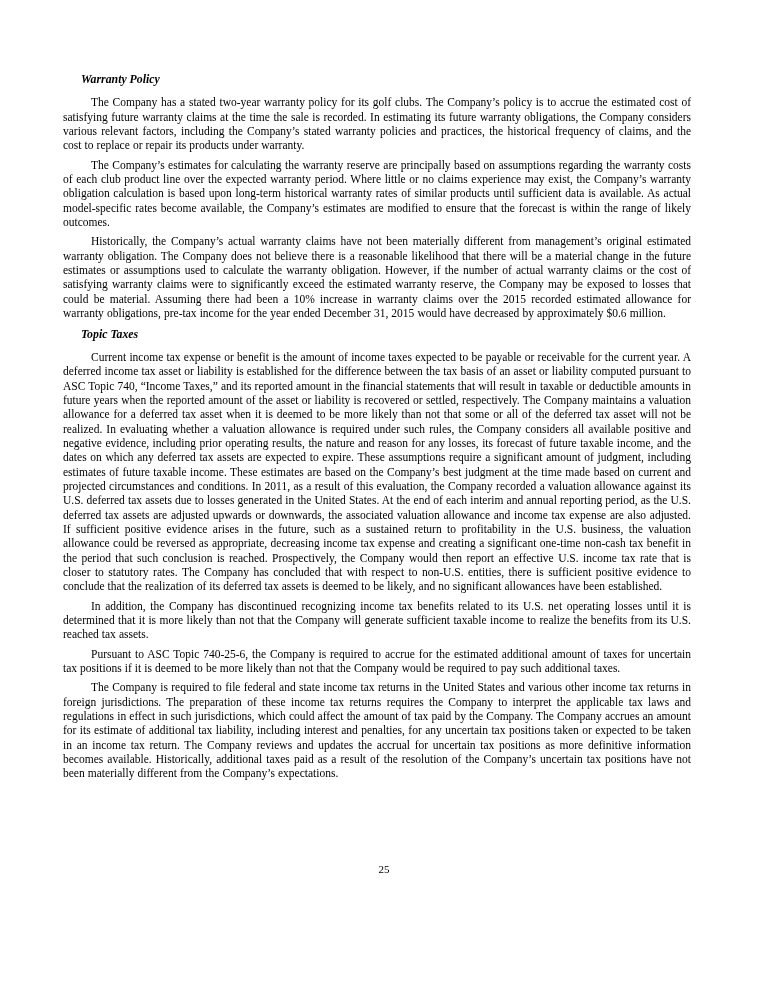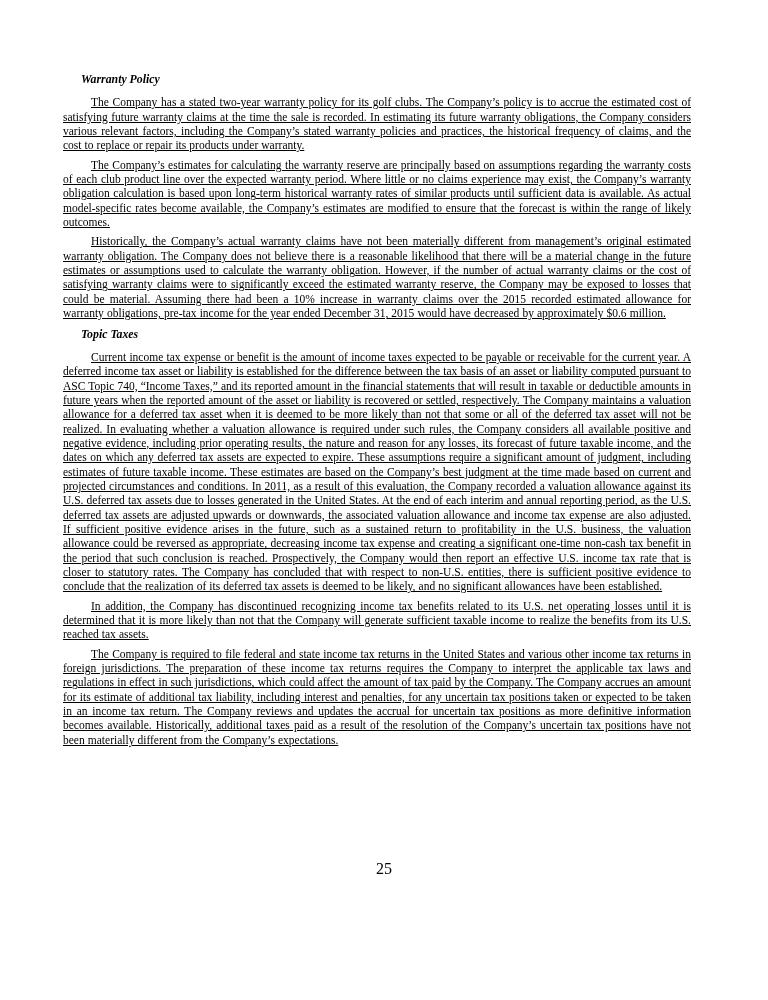--- a/index.html
+++ b/index.html
@@ -28,45 +28,45 @@
   }
   .section-heading.first {
     padding-top: 0;
   }
   p.body-para {
     margin: 0 15px 0 0;
     padding-top: 5px;
     text-align: justify;
     text-indent: 28px;
     word-spacing: 0.2px;
-    text-decoration: underline;
   }
   .page-number {
     position: absolute;
     bottom: 48px;
     left: 0;
     width: 100%;
     text-align: center;
-    font-size: 16px;
+    font-size: 11px;
   }
 </style>
 </head>
 <body>
 
 <div class="page">
 
   <section>
     <h3 class="section-heading first">Warranty Policy</h3>
     <p class="body-para">The Company has a stated two-year warranty policy for its golf clubs. The Company’s policy is to accrue the estimated cost of satisfying future warranty claims at the time the sale is recorded. In estimating its future warranty obligations, the Company considers various relevant factors, including the Company’s stated warranty policies and practices, the historical frequency of claims, and the cost to replace or repair its products under warranty.</p>
     <p class="body-para">The Company’s estimates for calculating the warranty reserve are principally based on assumptions regarding the warranty costs of each club product line over the expected warranty period. Where little or no claims experience may exist, the Company’s warranty obligation calculation is based upon long-term historical warranty rates of similar products until sufficient data is available. As actual model-specific rates become available, the Company’s estimates are modified to ensure that the forecast is within the range of likely outcomes.</p>
     <p class="body-para">Historically, the Company’s actual warranty claims have not been materially different from management’s original estimated warranty obligation. The Company does not believe there is a reasonable likelihood that there will be a material change in the future estimates or assumptions used to calculate the warranty obligation. However, if the number of actual warranty claims or the cost of satisfying warranty claims were to significantly exceed the estimated warranty reserve, the Company may be exposed to losses that could be material. Assuming there had been a 10% increase in warranty claims over the 2015 recorded estimated allowance for warranty obligations, pre-tax income for the year ended December 31, 2015 would have decreased by approximately $0.6 million.</p>
   </section>
 
   <section>
     <h3 class="section-heading">Topic Taxes</h3>
     <p class="body-para">Current income tax expense or benefit is the amount of income taxes expected to be payable or receivable for the current year. A deferred income tax asset or liability is established for the difference between the tax basis of an asset or liability computed pursuant to ASC Topic 740, “Income Taxes,” and its reported amount in the financial statements that will result in taxable or deductible amounts in future years when the reported amount of the asset or liability is recovered or settled, respectively. The Company maintains a valuation allowance for a deferred tax asset when it is deemed to be more likely than not that some or all of the deferred tax asset will not be realized. In evaluating whether a valuation allowance is required under such rules, the Company considers all available positive and negative evidence, including prior operating results, the nature and reason for any losses, its forecast of future taxable income, and the dates on which any deferred tax assets are expected to expire. These assumptions require a significant amount of judgment, including estimates of future taxable income. These estimates are based on the Company’s best judgment at the time made based on current and projected circumstances and conditions. In 2011, as a result of this evaluation, the Company recorded a valuation allowance against its U.S. deferred tax assets due to losses generated in the United States. At the end of each interim and annual reporting period, as the U.S. deferred tax assets are adjusted upwards or downwards, the associated valuation allowance and income tax expense are also adjusted. If sufficient positive evidence arises in the future, such as a sustained return to profitability in the U.S. business, the valuation allowance could be reversed as appropriate, decreasing income tax expense and creating a significant one-time non-cash tax benefit in the period that such conclusion is reached. Prospectively, the Company would then report an effective U.S. income tax rate that is closer to statutory rates. The Company has concluded that with respect to non-U.S. entities, there is sufficient positive evidence to conclude that the realization of its deferred tax assets is deemed to be likely, and no significant allowances have been established.</p>
     <p class="body-para">In addition, the Company has discontinued recognizing income tax benefits related to its U.S. net operating losses until it is determined that it is more likely than not that the Company will generate sufficient taxable income to realize the benefits from its U.S. reached tax assets.</p>
+    <p class="body-para">Pursuant to ASC Topic 740-25-6, the Company is required to accrue for the estimated additional amount of taxes for uncertain tax positions if it is deemed to be more likely than not that the Company would be required to pay such additional taxes.</p>
     <p class="body-para">The Company is required to file federal and state income tax returns in the United States and various other income tax returns in foreign jurisdictions. The preparation of these income tax returns requires the Company to interpret the applicable tax laws and regulations in effect in such jurisdictions, which could affect the amount of tax paid by the Company. The Company accrues an amount for its estimate of additional tax liability, including interest and penalties, for any uncertain tax positions taken or expected to be taken in an income tax return. The Company reviews and updates the accrual for uncertain tax positions as more definitive information becomes available. Historically, additional taxes paid as a result of the resolution of the Company’s uncertain tax positions have not been materially different from the Company’s expectations.</p>
   </section>
 
   <div class="page-number">25</div>
 
 </div>
 
 </body></html>

